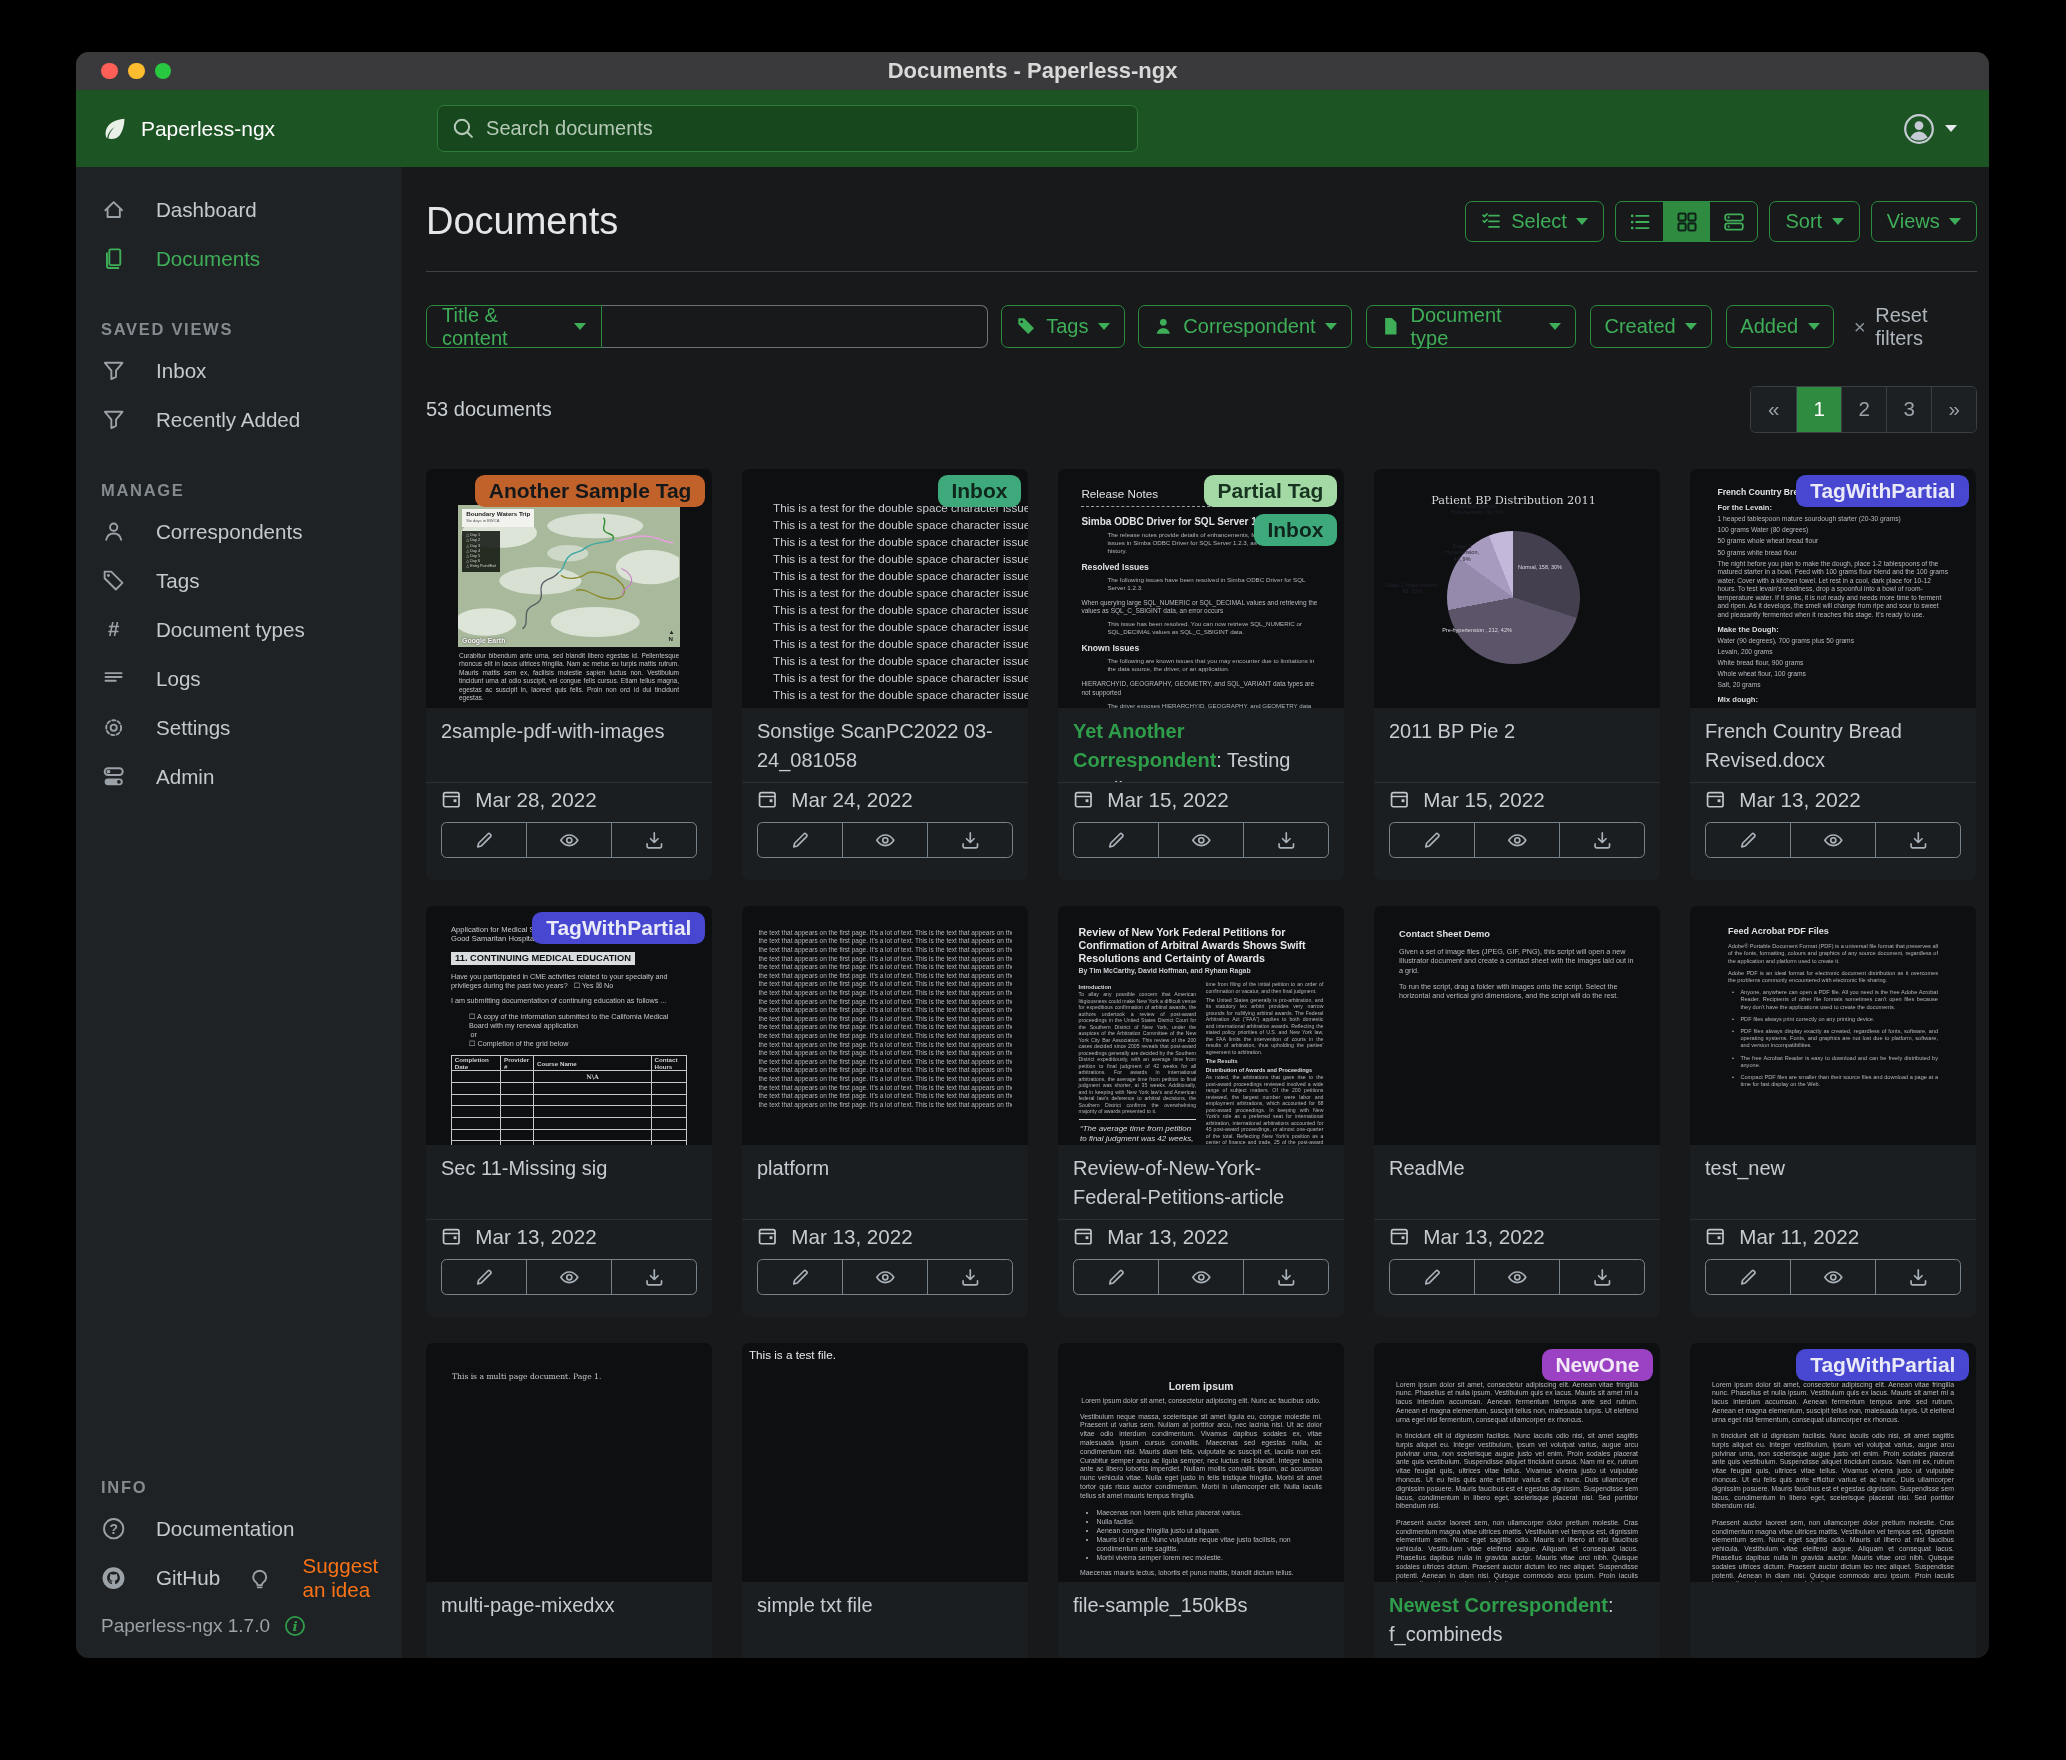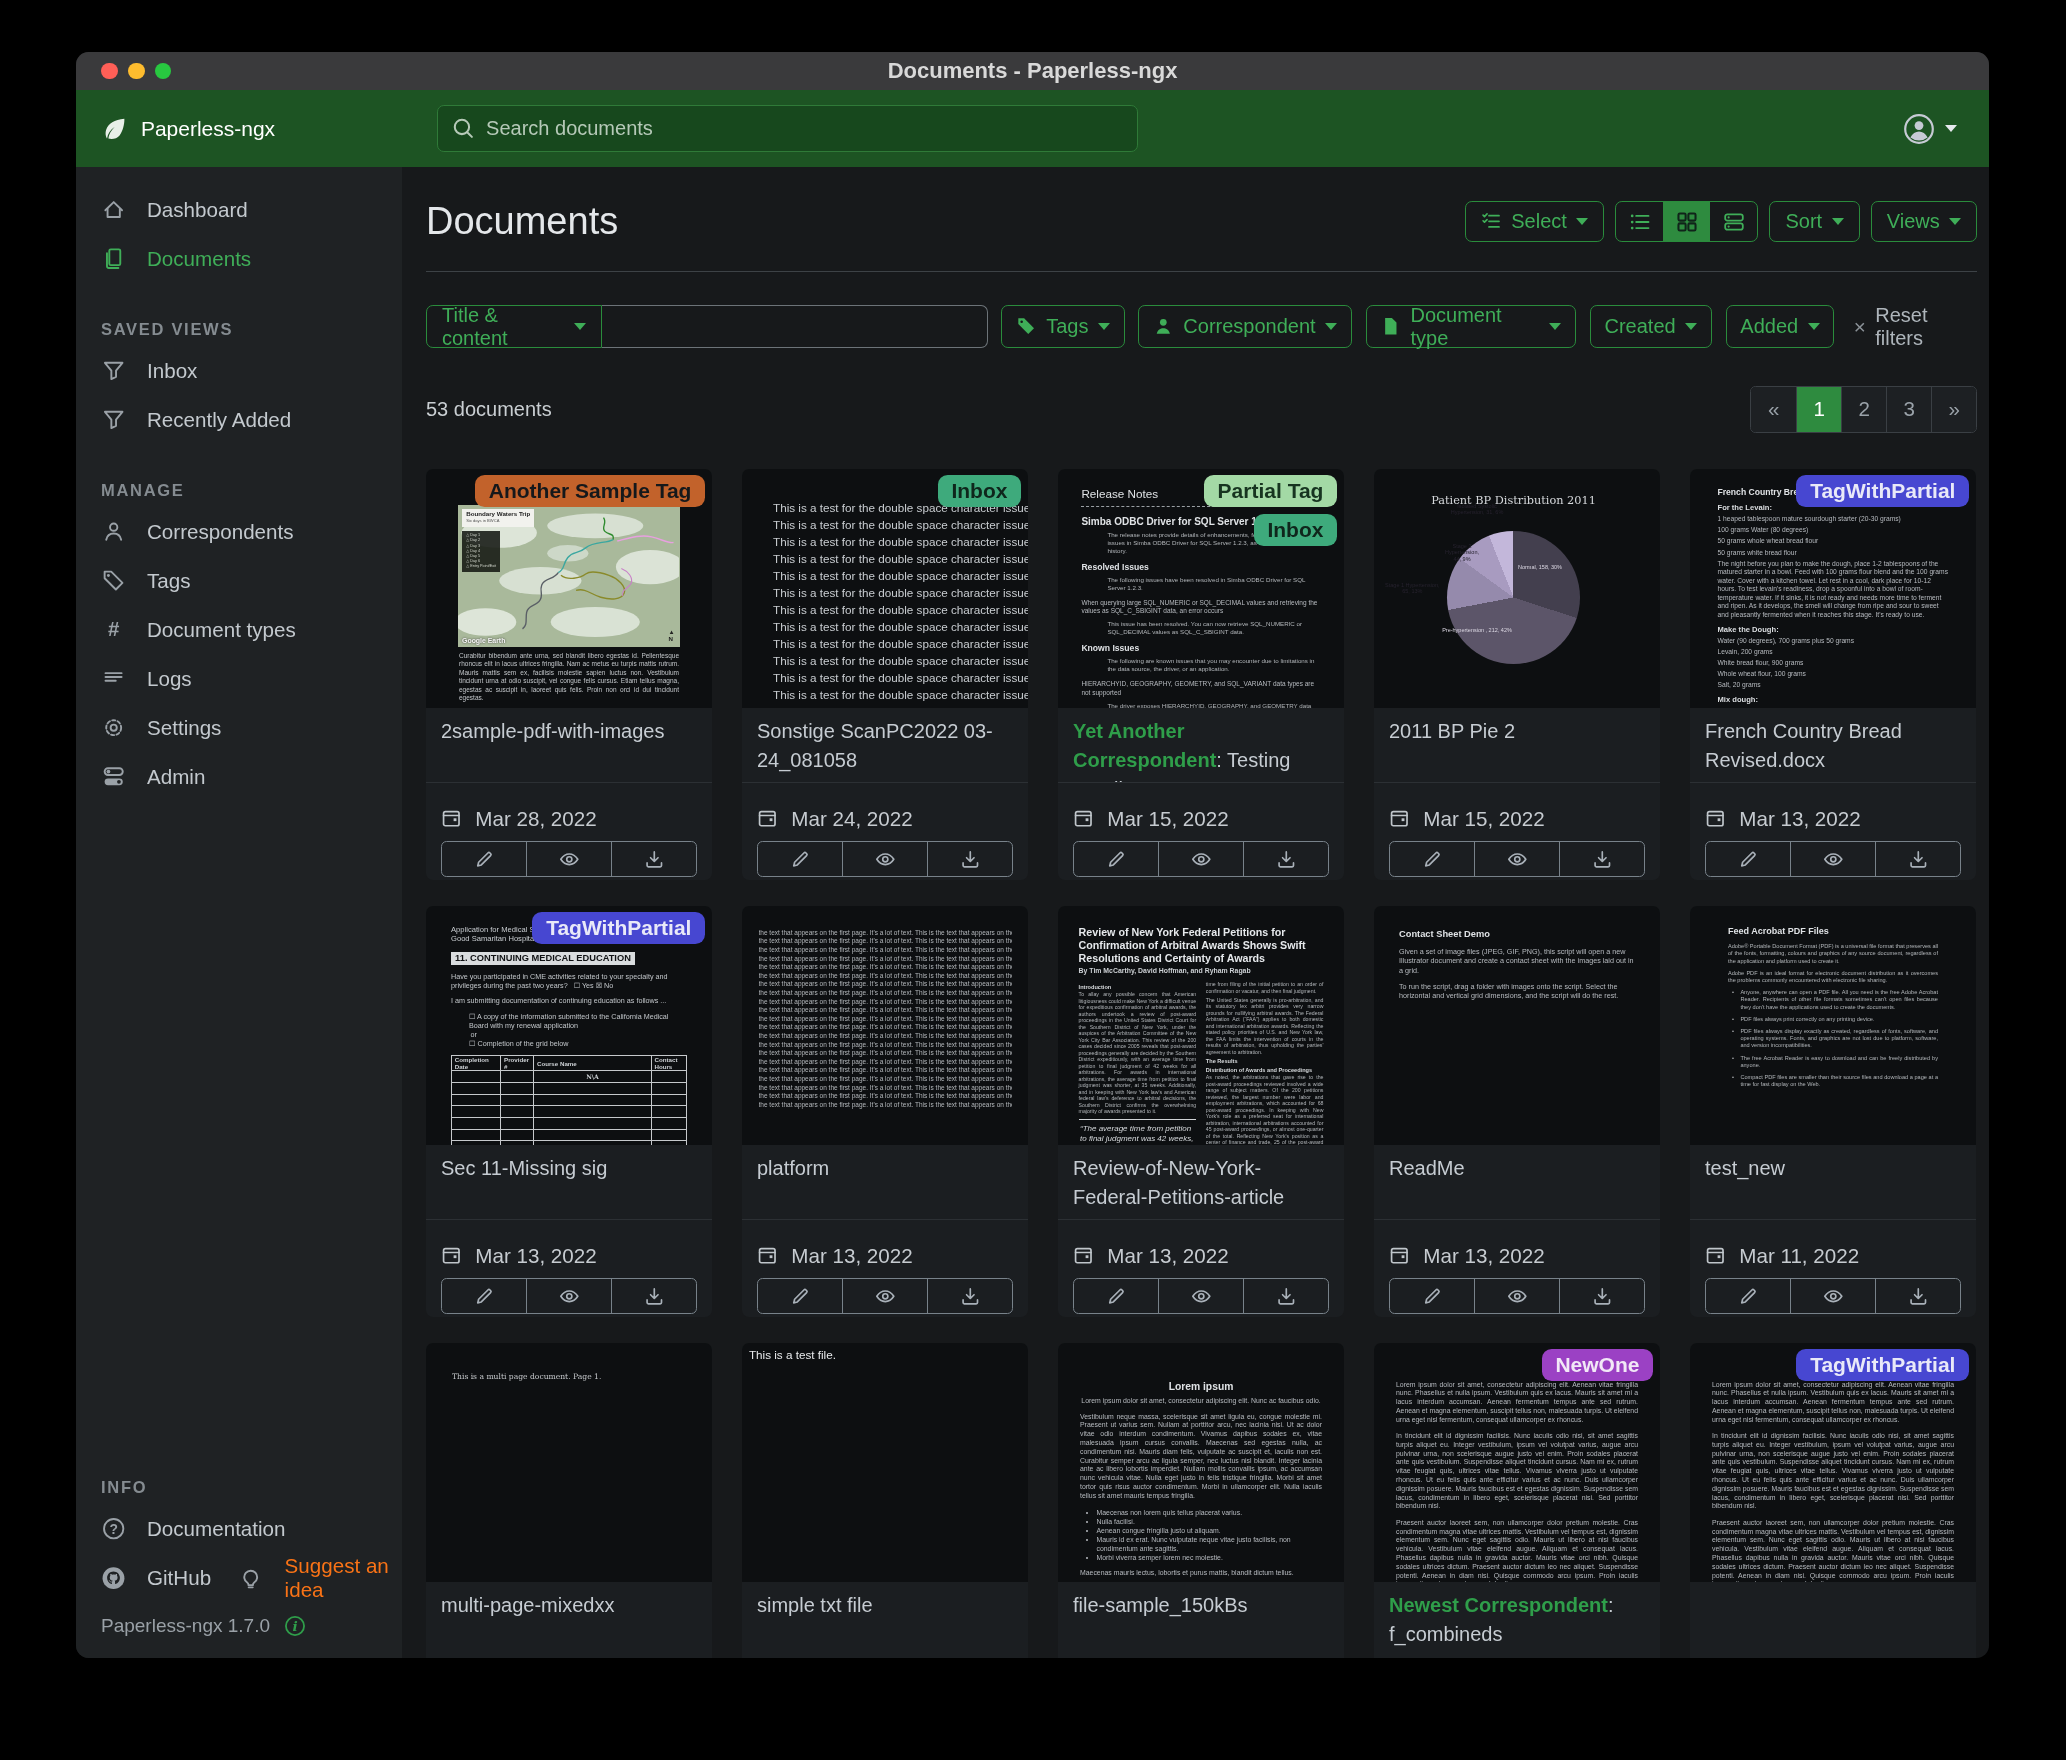--- a/index.html
+++ b/index.html
@@ -12,21 +12,21 @@
 .appbar{height:77px;background:#1d5423;position:relative;}
 .brand{position:absolute;left:25px;top:0;height:77px;display:flex;align-items:center;gap:12.4px;color:#fff;font-size:21px;}
 .brand svg{color:#e8f0e8}
 .searchbox{position:absolute;left:361px;top:15px;width:701px;height:47px;background:#17481d;border:1.4px solid #2f7a38;border-radius:6.9px;display:flex;align-items:center;padding:0 13.7px;gap:11px;color:#b6c9b8;}
 .searchbox input{background:transparent;border:none;outline:none;color:#d5e2d7;font-size:20px;width:100%;font-family:inherit;}
 .searchbox input::placeholder{color:#b6c9b8;}
 .avatar-wrap{position:absolute;right:32px;top:0;height:77px;display:flex;align-items:center;gap:9.6px;color:#c6cad4;}
 .caret{display:inline-block;width:0;height:0;border-left:6.2px solid transparent;border-right:6.2px solid transparent;border-top:7.6px solid currentColor;}
 .content{display:flex;height:1492px;}
 .sidebar{width:326px;background:#1f2224;flex:none;position:relative;padding-top:18px;}
-.nav-item{height:49px;display:flex;align-items:center;padding-left:25px;gap:21px;color:#c3c9ce;font-size:20.6px;}
+.nav-item{height:49px;display:flex;align-items:center;padding-left:25px;gap:30px;color:#c3c9ce;font-size:20.6px;}
 .nav-item .ic{width:25px;height:25px;color:#9aa1a7;flex:none;display:flex;align-items:center;justify-content:center;}
 .nav-item.active,.nav-item.active .ic{color:#3fae58;}
 .nav-header{margin-top:29px;height:34px;display:flex;align-items:center;padding-left:25px;color:#858c91;font-size:16.5px;font-weight:bold;letter-spacing:1.7px;}
 .sidebar-info{position:absolute;left:0;right:0;bottom:9.6px;}
 .info-row{display:flex;}
 .version-row{height:47px;display:flex;align-items:center;padding-left:25px;gap:13.7px;color:#9aa1a7;font-size:19px;}
 .version-row .ic{color:#2f9e4a}
 .main{flex:1;padding:33px 11.7px 0 24px;overflow:hidden;}
 .page-head{display:flex;justify-content:space-between;align-items:center;}
 h1.page-title{font-size:38px;font-weight:500;color:#e4e7ea;}
@@ -52,21 +52,21 @@
 .page-cell.active{background:#2e8b3f;color:#fff;}
 .cards{display:grid;grid-template-columns:repeat(5,286px);gap:26px 30px;margin-top:36px;}
 .card{width:286px;height:411px;background:#1b1e21;border-radius:6.9px;position:relative;}
 .thumb{height:239px;background:#0d0f11;border-radius:6.9px 6.9px 0 0;overflow:hidden;position:relative;color:#bfc3c7;}
 .tags{position:absolute;top:6.9px;right:6.9px;display:flex;flex-direction:column;align-items:flex-end;gap:6.9px;}
 .tag{height:32px;border-radius:9.6px;padding:0 13.7px;font-weight:bold;font-size:21px;display:flex;align-items:center;white-space:nowrap;}
 .card-body{height:75px;padding:9.6px 15px 0;overflow:hidden;}
 .card-title{font-size:20px;line-height:29px;color:#c6ccd2;}
 .card-title .corr{color:#2f9e4a;font-weight:bold;}
 .card-footer{position:absolute;left:0;right:0;bottom:0;height:98px;border-top:1.4px solid #2c3034;padding:0 15px;}
-.date-row{margin-top:24px;display:flex;align-items:center;gap:13.7px;color:#c6cbd0;font-size:20.6px;}
+.date-row{margin-top:5px;display:flex;align-items:center;gap:13.7px;color:#c6cbd0;font-size:20.6px;}
 .date-row .ic{color:#c0c6cb;display:flex;}
 .actions{margin-top:10.3px;display:flex;border:1.4px solid #78828a;border-radius:5.5px;height:36px;overflow:hidden;}
 .action{flex:1;display:flex;align-items:center;justify-content:center;color:#a9b1b9;}
 .action+.action{border-left:1.4px solid #78828a;}
 
 .doc{position:absolute;inset:0;}
 .tb-line{font-size:11.7px;line-height:17px;color:#c9cdd1;white-space:nowrap;}
 .tb-tinyline{font-size:6.5px;line-height:8.6px;color:#b4b8bc;white-space:nowrap;overflow:hidden;}
 .map-wrap{position:absolute;left:32px;right:32px;top:36px;height:142px;background:#a9b99b;overflow:hidden;}
 .map-label{position:absolute;left:4.1px;top:4.1px;background:#f2f2ee;color:#222;padding:2.1px 4.1px;font-size:6.2px;font-weight:bold;line-height:6.9px;}

